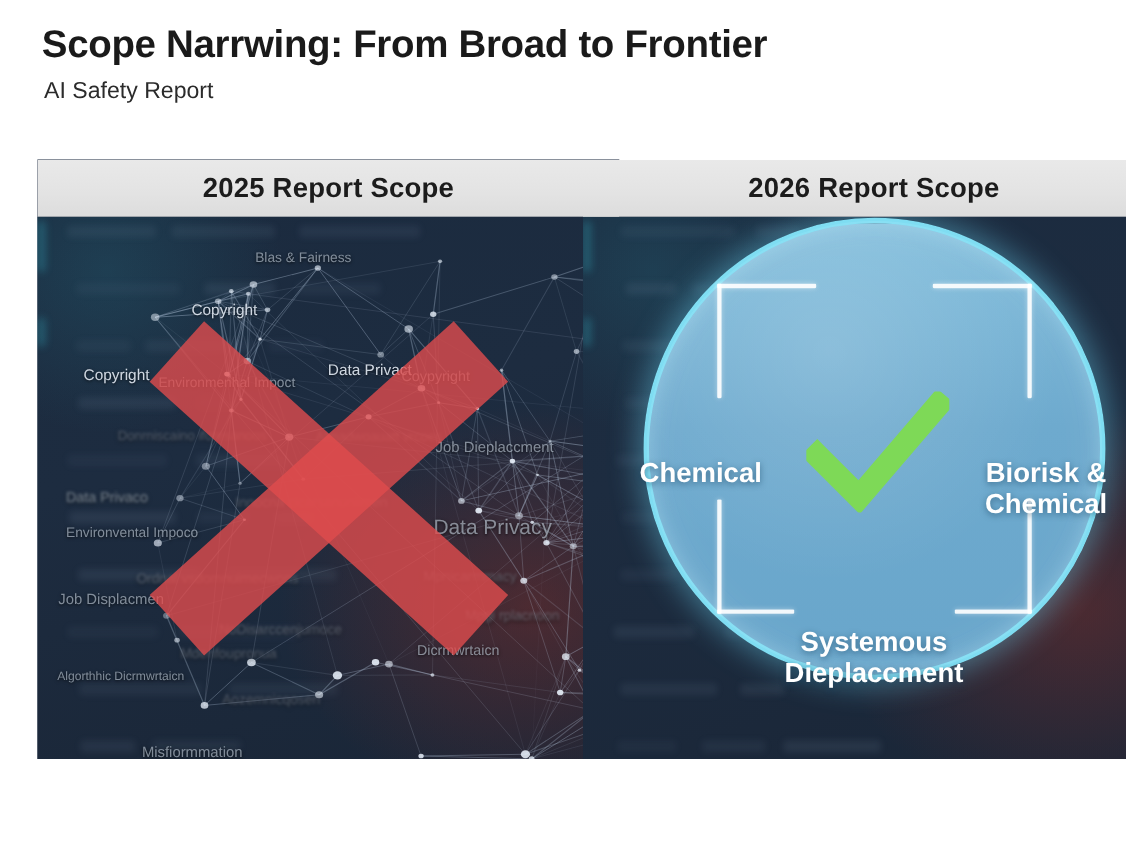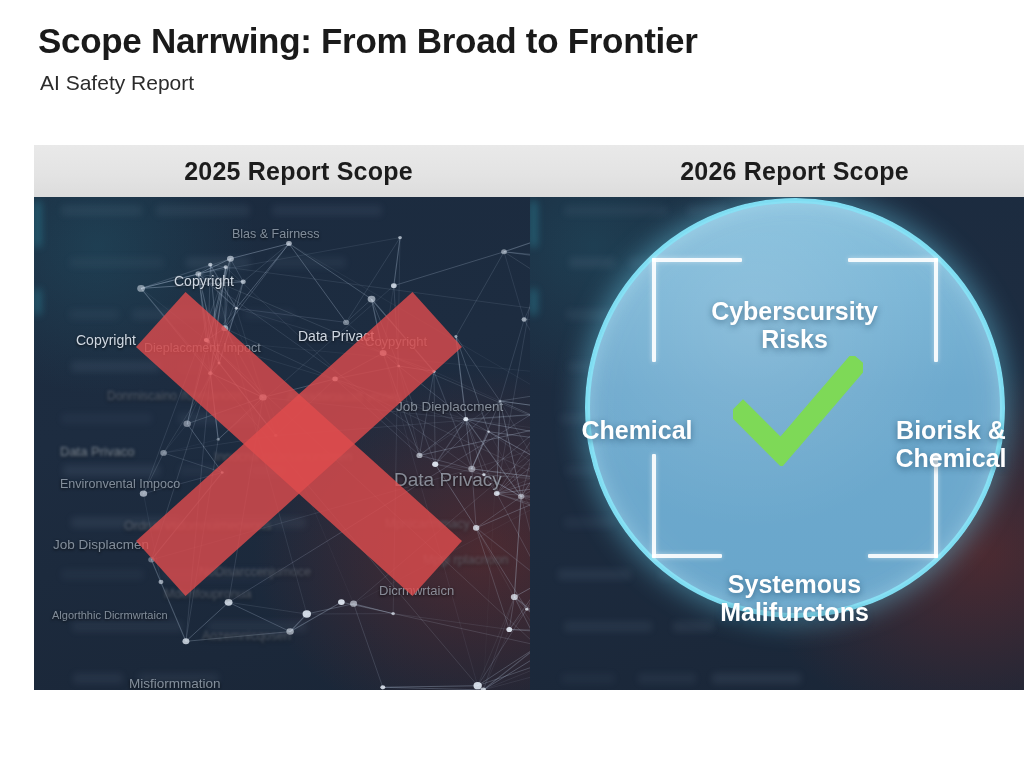--- a/index.html
+++ b/index.html
@@ -673,21 +673,21 @@
             </g>
           </svg>
       </div>
 
       <div id="left-labels">
           <div class="node-label dim blur1" style="left: 198px; top: 30px; font-size: 12.5px;">Blas &amp; Fairness</div>
           <div class="node-label " style="left: 140px; top: 76px; font-size: 14px;">Copyright</div>
           <div class="node-label " style="left: 264px; top: 131px; font-size: 14px;">Data Privact</div>
           <div class="node-label dim blur1" style="left: 331px; top: 137px; font-size: 13px;">Coypyright</div>
           <div class="node-label " style="left: 42px; top: 135px; font-size: 14px;">Copyright</div>
-          <div class="node-label dim blur1" style="left: 110px; top: 144px; font-size: 12.5px;">Dieplaccment Impoct</div>
+          <div class="node-label dim blur1" style="left: 110px; top: 144px; font-size: 12.5px;">Environmenhal Impoct</div>
           <div class="node-label dimmer blur2" style="left: 73px; top: 192px; font-size: 12px;">Donrniscaino iforesanoos</div>
           <div class="node-label dimmer blur2" style="left: 253px; top: 193px; font-size: 12px;">Almadwoauatt vrcoes</div>
           <div class="node-label dim" style="left: 362px; top: 202px; font-size: 13.5px;">Job Dieplaccment</div>
           <div class="node-label dim blur2" style="left: 26px; top: 247px; font-size: 13px;">Data Privaco</div>
           <div class="node-label dimmer blur2" style="left: 180px; top: 253px; font-size: 12.5px;">Innocna cicarsanuniimen</div>
           <div class="node-label dim" style="left: 360px; top: 272px; font-size: 19px;">Data Privacy</div>
           <div class="node-label dim blur1" style="left: 26px; top: 280px; font-size: 12.5px;">Environvental Impoco</div>
           <div class="node-label dimmer blur2" style="left: 351px; top: 320px; font-size: 12.5px;">Mpnicarmmacy</div>
           <div class="node-label dimmer blur2" style="left: 90px; top: 322px; font-size: 12.5px;">Ordnal vsdomnuimecwons</div>
           <div class="node-label dim" style="left: 19px; top: 340px; font-size: 13.5px;">Job Displacmen</div>
@@ -756,37 +756,33 @@
         <span class="bk-tl-h"></span>
           <span class="bk-tl-v"></span>
         <span class="bk-tr-h"></span>
           <span class="bk-tr-v"></span>
         <span class="bk-bl-h"></span>
           <span class="bk-bl-v"></span>
         <span class="bk-br-h"></span>
           <span class="bk-br-v"></span>
       </div>
 
-      <div class="c-label" id="label-top">
-        <div>Cyberscursity</div>
-        <div>Risks</div>
-      </div>
 
       <div class="c-label" id="label-left">
         <div>Chemical</div>
       </div>
 
       <div class="c-label" id="label-right">
         <div>Biorisk &amp;</div>
         <div>Chemical</div>
       </div>
 
       <div class="c-label" id="label-bottom">
         <div>Systemous</div>
-        <div class="garble">Malifurctons</div>
+        <div class="garble">Dieplaccment</div>
       </div>
 
       <svg class="checkmark" viewBox="0 0 130 110">
         <path d="M10 58 L48 96 L120 12" fill="none" stroke="#7ED957" stroke-width="21" stroke-linecap="square" stroke-linejoin="miter"></path>
       </svg>
 
     </div>
   </div>
 
 </div>

